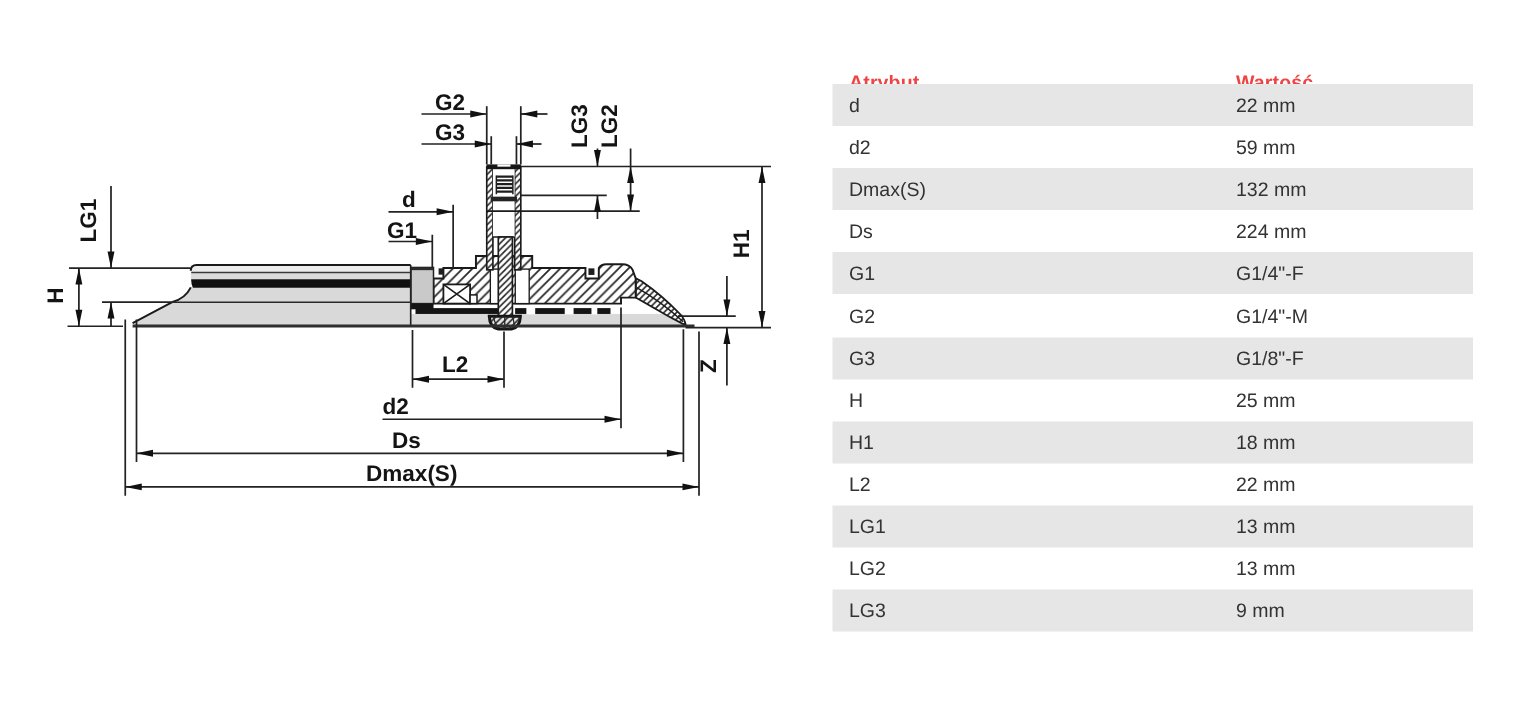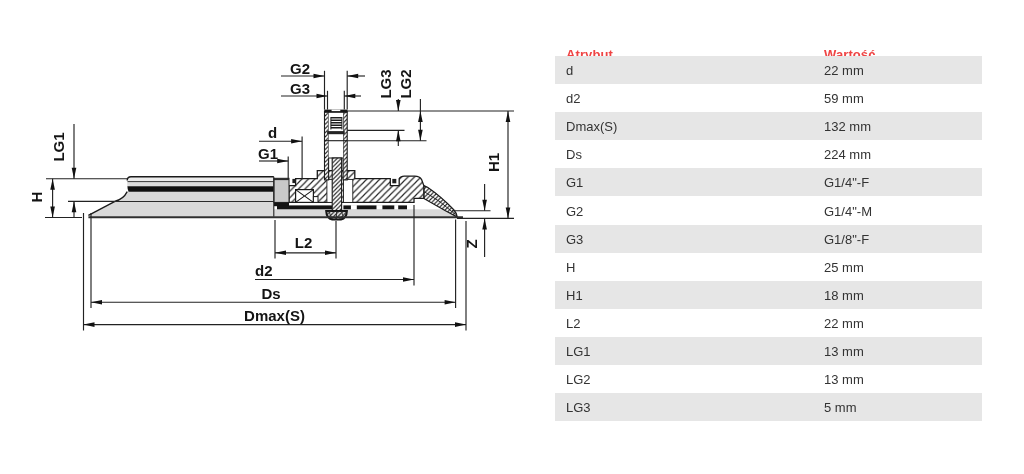--- a/index.html
+++ b/index.html
@@ -346,17 +346,17 @@
       <div class="trow">
         <span class="td c1">LG1</span>
         <span class="td c2">13 mm</span>
       </div>
       <div class="trow">
         <span class="td c1">LG2</span>
         <span class="td c2">13 mm</span>
       </div>
       <div class="trow">
         <span class="td c1">LG3</span>
-        <span class="td c2">5 mm</span>
+        <span class="td c2">9 mm</span>
       </div>
     </div>
   </div>
 </div>
 
 </body></html>

